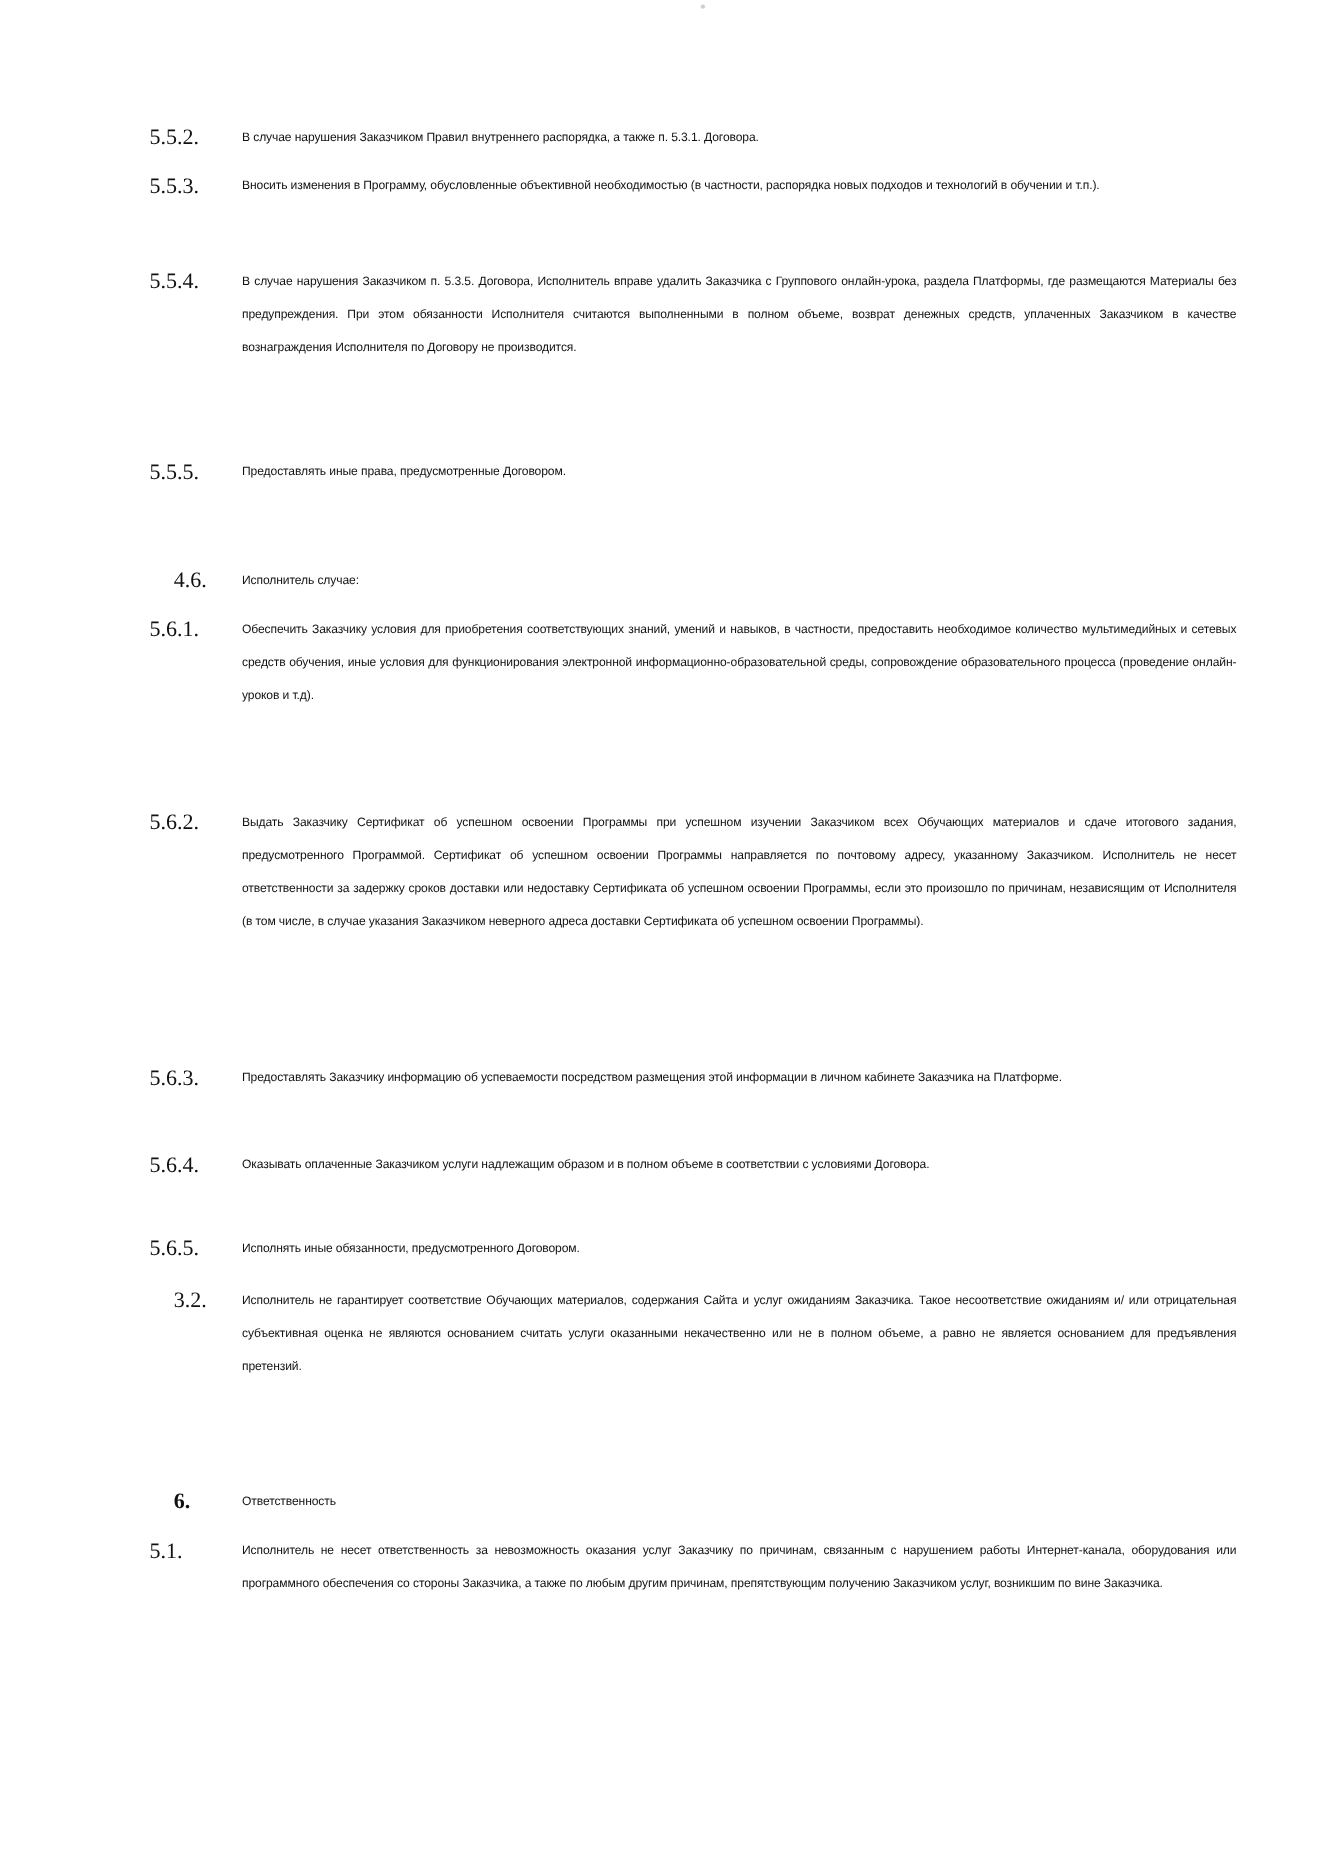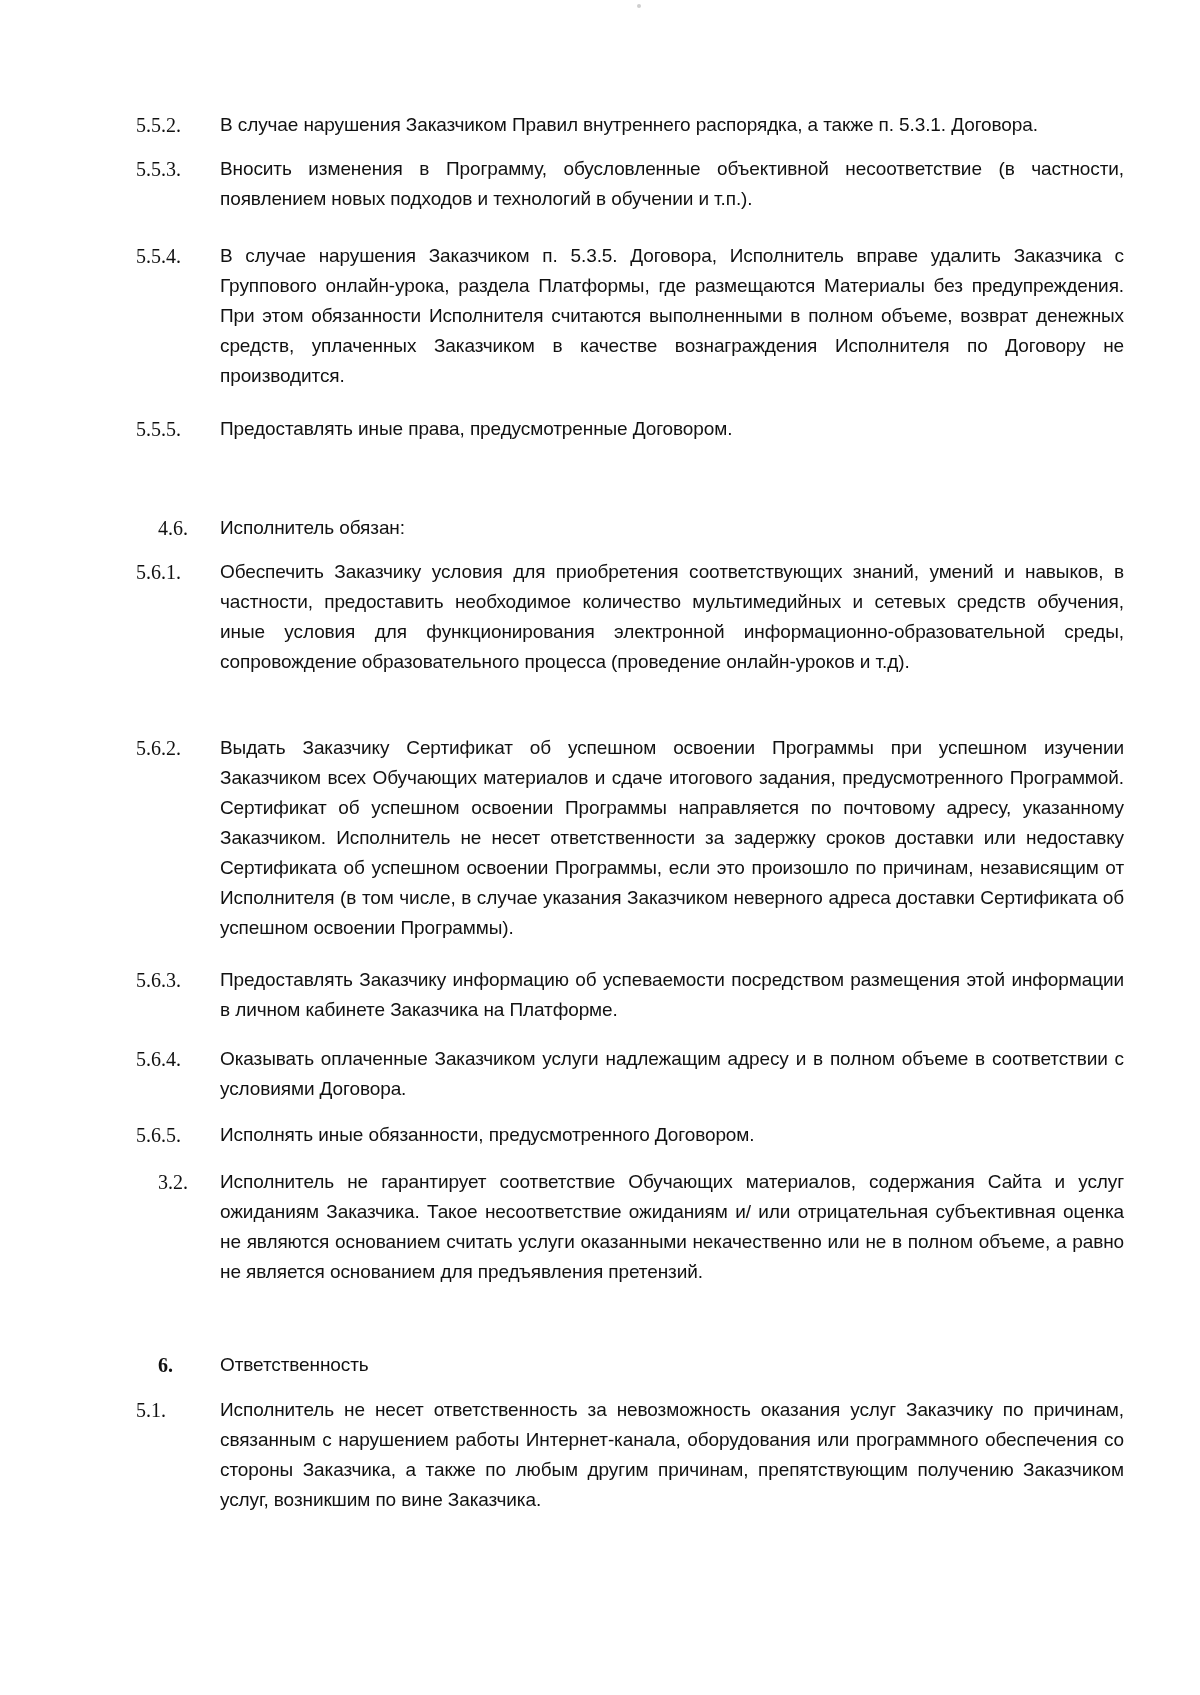--- a/index.html
+++ b/index.html
@@ -37,21 +37,21 @@
       color: #111;
     }
     .num.indent { padding-left: 22px; box-sizing: border-box; }
     .num.bold { font-weight: bold; }
     .text {
       position: absolute;
       left: 84px;
       top: 0;
       width: 904px;
       font-family: "Liberation Sans", "DejaVu Sans", sans-serif;
-      font-size: 19px;
+      font-size: 11px;
       line-height: 30px;
       text-align: justify;
       letter-spacing: -0.1px;
       color: #111;
     }
     .text.single { text-align: left; }
     .scan-mark {
       position: absolute;
       left: 637px;
       top: 4px;
@@ -67,56 +67,56 @@
 <div class="page">
   <div class="scan-mark"></div>
 
   <div class="item" style="top:110px;">
     <span class="num">5.5.2.</span>
     <span class="text single">В случае нарушения Заказчиком Правил внутреннего распорядка, а также п. 5.3.1. Договора.</span>
   </div>
 
   <div class="item" style="top:154px;">
     <span class="num">5.5.3.</span>
-    <span class="text">Вносить изменения в Программу, обусловленные объективной несоответствие (в частности, появлением новых подходов и технологий в обучении и т.п.).</span>
+    <span class="text">Вносить изменения в Программу, обусловленные объективной необходимостью (в частности, распорядка новых подходов и технологий в обучении и т.п.).</span>
   </div>
 
   <div class="item" style="top:241px;">
     <span class="num">5.5.4.</span>
     <span class="text">В случае нарушения Заказчиком п. 5.3.5. Договора, Исполнитель вправе удалить Заказчика с Группового онлайн-урока, раздела Платформы, где размещаются Материалы без предупреждения. При этом обязанности Исполнителя считаются выполненными в полном объеме, возврат денежных средств, уплаченных Заказчиком в качестве вознаграждения Исполнителя по Договору не производится.</span>
   </div>
 
   <div class="item" style="top:414px;">
     <span class="num">5.5.5.</span>
     <span class="text single">Предоставлять иные права, предусмотренные Договором.</span>
   </div>
 
   <div class="item" style="top:513px;">
     <span class="num indent">4.6.</span>
-    <span class="text single">Исполнитель обязан:</span>
+    <span class="text single">Исполнитель случае:</span>
   </div>
 
   <div class="item" style="top:557px;">
     <span class="num">5.6.1.</span>
     <span class="text">Обеспечить Заказчику условия для приобретения соответствующих знаний, умений и навыков, в частности, предоставить необходимое количество мультимедийных и сетевых средств обучения, иные условия для функционирования электронной информационно-образовательной среды, сопровождение образовательного процесса (проведение онлайн-уроков и т.д).</span>
   </div>
 
   <div class="item" style="top:733px;">
     <span class="num">5.6.2.</span>
     <span class="text">Выдать Заказчику Сертификат об успешном освоении Программы при успешном изучении Заказчиком всех Обучающих материалов и сдаче итогового задания, предусмотренного Программой. Сертификат об успешном освоении Программы направляется по почтовому адресу, указанному Заказчиком. Исполнитель не несет ответственности за задержку сроков доставки или недоставку Сертификата об успешном освоении Программы, если это произошло  по причинам, независящим от Исполнителя (в том числе, в случае указания Заказчиком неверного адреса доставки Сертификата об успешном освоении Программы).</span>
   </div>
 
   <div class="item" style="top:965px;">
     <span class="num">5.6.3.</span>
     <span class="text">Предоставлять Заказчику информацию об успеваемости посредством размещения этой информации в личном кабинете Заказчика на Платформе.</span>
   </div>
 
   <div class="item" style="top:1044px;">
     <span class="num">5.6.4.</span>
-    <span class="text">Оказывать оплаченные Заказчиком услуги надлежащим адресу и в полном объеме в соответствии с условиями Договора.</span>
+    <span class="text">Оказывать оплаченные Заказчиком услуги надлежащим образом и в полном объеме в соответствии с условиями Договора.</span>
   </div>
 
   <div class="item" style="top:1120px;">
     <span class="num">5.6.5.</span>
     <span class="text single">Исполнять иные обязанности, предусмотренного Договором.</span>
   </div>
 
   <div class="item" style="top:1167px;">
     <span class="num indent">3.2.</span>
     <span class="text">Исполнитель не гарантирует соответствие Обучающих материалов, содержания Сайта и услуг ожиданиям Заказчика. Такое несоответствие ожиданиям и/ или отрицательная субъективная оценка не являются основанием считать услуги оказанными некачественно или не в полном объеме, а равно не является основанием для предъявления претензий.</span>

